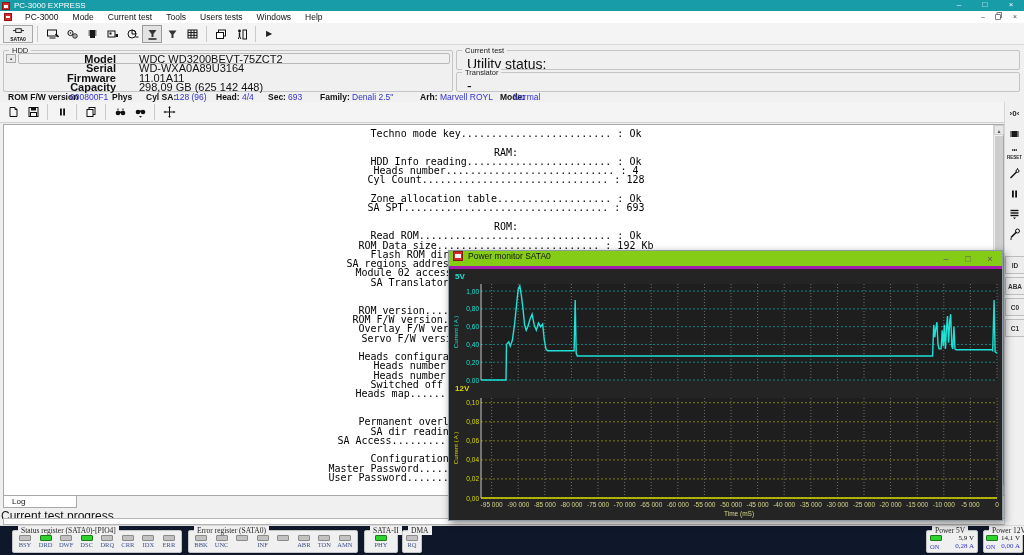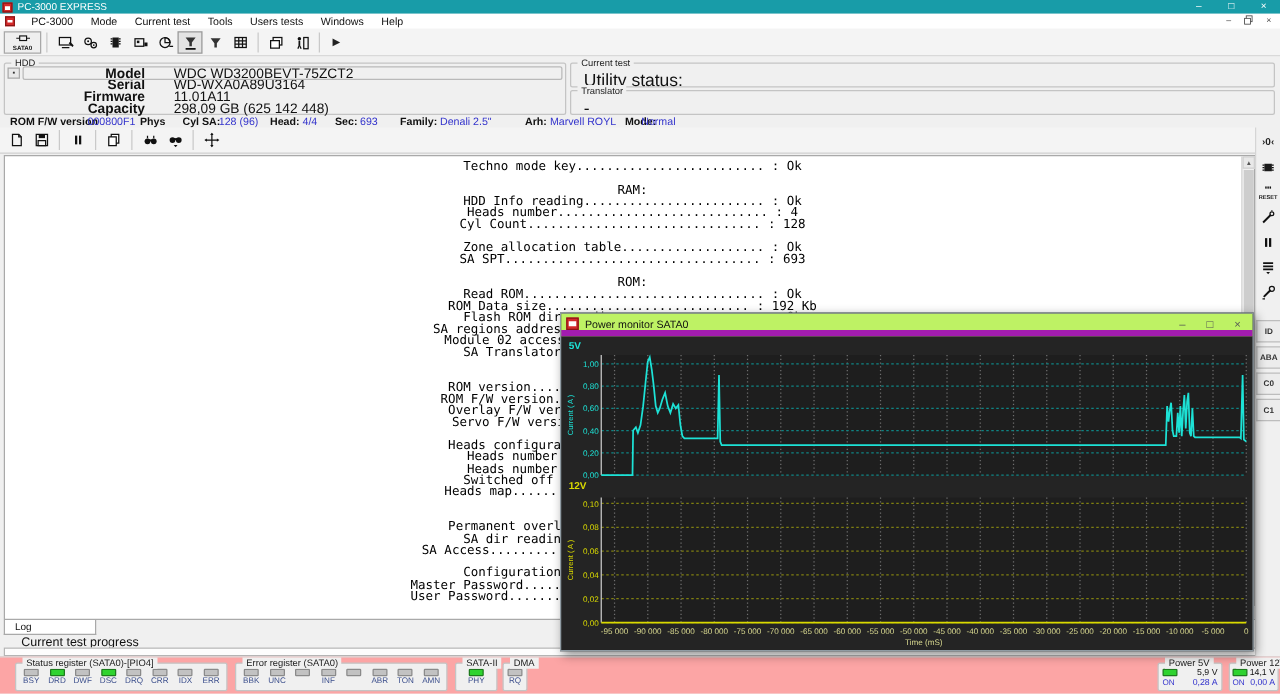--- a/index.html
+++ b/index.html
@@ -59,25 +59,25 @@
 
   
   .logpane { position:absolute; left:3px; top:124px; width:1001px; height:372px; background:#fff; border:1px solid #a9a9a9; }
   .logpre { font-family:"DejaVu Sans Mono", monospace; font-size:10px; line-height:9.3px; color:#000; padding:4px 0 0 5px; white-space:pre;text-align:center; }
   .vscroll { position:absolute; right:0; top:0; width:10px; height:370px; background:#f0f0f0; border-left:1px solid #d5d5d5; }
   .vs-arrow { width:10px; height:10px; font-size:5px; text-align:center; line-height:10px; color:#555; background:#e8e8e8; border:1px solid #cfcfcf; }
   .vs-down { position:absolute; bottom:0; }
   .vs-thumb { position:absolute; top:11px; left:1px; width:8px; height:120px; background:#cdcdcd; }
 
   .logtab { position:absolute; left:3px; top:496px; width:74px; height:12px; background:#fff; border:1px solid #a9a9a9; border-top:none; font-size:8px; color:#111; padding-left:8px; line-height:11px; }
-  .progress-label { position:absolute; left:17px; top:509px; font-size:10px; color:#111; }
+  .progress-label { position:absolute; left:1px; top:509px; font-size:12px; color:#111; }
   .progress-bar { position:absolute; left:3px; top:518px; width:1018px; height:7px; border:1px solid #b5b5b5; background:#fdfdfd; }
 
   
-  .statusbar { position:absolute; left:0; top:525px; width:1024px; height:30px; background:#fca5a5; border-top:1px solid #d9d9d9; }
+  .statusbar { position:absolute; left:0; top:525px; width:1024px; height:30px; background:#0f172a; border-top:1px solid #d9d9d9;font-family:Liberation Serif, serif; }
   .sb-group { top:4px; height:23px; }
   .leds { display:flex; justify-content:space-between; padding:4px 4px 0 4px; }
   .led-item { display:flex; flex-direction:column; align-items:center; width:16px; }
   .led { width:12px; height:6px; background:#c2c2c2; border:1px solid #8a8a8a; border-radius:1px; }
   .led.on { background:#2fd32f; border-color:#1d7a1d; }
   .led-label { font-size:6.5px; color:#3c4f8c; margin-top:1px; line-height:6px; }
   .pw-rows { padding:3px 3px 0 3px; font-size:7px; }
   .pw-row { display:flex; justify-content:space-between; align-items:center; height:8px; }
   .pw-volt { color:#111; }
   .pw-on { color:#3333cc; font-size:6.5px; }
@@ -85,21 +85,21 @@
 
   
   .sidebar { position:absolute; right:0; top:102px; width:20px; height:423px; background:#f0f0f0; border-left:1px solid #d5d5d5; display:flex; flex-direction:column; align-items:center; }
   .side-btn { width:18px; height:17px; display:flex; flex-direction:column; align-items:center; justify-content:center; margin-top:3px; color:#222; }
   .side-btn .g { font-size:8px; line-height:8px; font-weight:bold; }
   .side-btn .tiny { font-size:4.5px; line-height:5px; font-weight:bold; }
   .side-tab { width:19px; height:18px; margin-top:3px; border:1px solid #bdbdbd; border-right:none; background:#ececec; font-size:6.5px; font-weight:bold; color:#333; display:flex; align-items:center; justify-content:center; }
 
   
   .pwin { position:absolute; left:448px; top:250px; width:555px; height:271px; background:#242424; border:1px solid #8f9ba3; box-shadow:2px 3px 8px rgba(0,0,0,.45); }
-  .pwin-title { position:absolute; left:0; top:0; width:100%; height:18px; background:#bef264; display:flex; align-items:flex-end; border-bottom:5px solid #a21caf; }
+  .pwin-title { position:absolute; left:0; top:0; width:100%; height:18px; background:#84cc16; display:flex; align-items:flex-start; border-bottom:3px solid #a21caf; }
   .pwin-title .logo { width:10px; height:10px; background:#d42a2a; border:1px solid #8c1515; margin:0 5px 0 4px; position:relative; }
   .pwin-title .logo::after { content:""; position:absolute; left:1px; top:2px; width:6px; height:4px; background:#fff; }
   .pwin-title .t { font-size:8.5px; color:#111; }
   .pwin-controls { position:absolute; right:1px; top:0; height:17px; display:flex; }
   .pwin-btn { width:22px; height:17px; font-size:9px; line-height:16px; text-align:center; color:#555; }
   .chart-title { position:absolute; left:6px; font-size:8px; font-weight:bold; }
   .ct-5v { top:21px; color:#1de2d6; }
   .ct-12v { top:133px; color:#d9d900; }
   .chart { position:absolute; left:2px; width:549px; }
   .chart-1 { top:30px; height:102px; }

